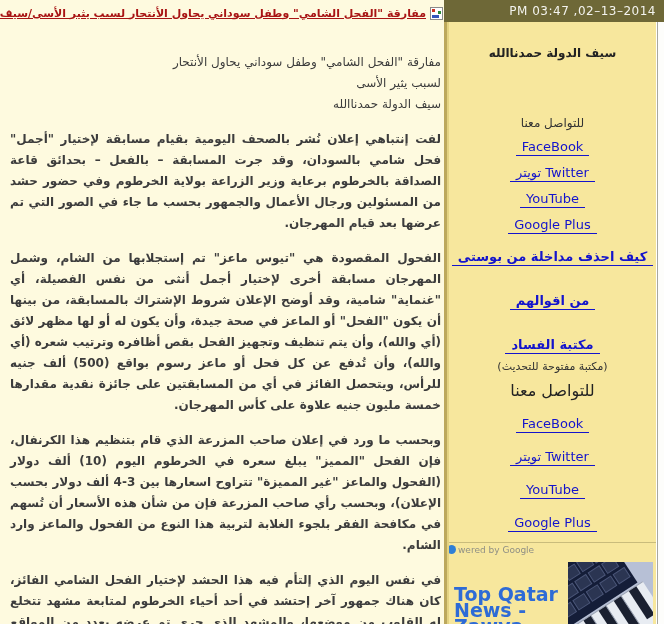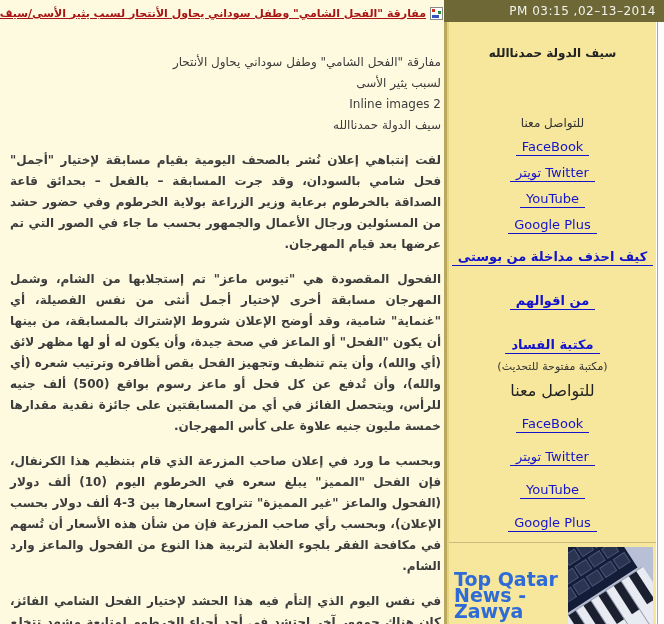--- a/index.html
+++ b/index.html
@@ -98,36 +98,35 @@
     <span class="img-icon">
       <i class="r"></i>
         <i class="g"></i>
         <i class="b"></i>
     </span>
   </div>
 
   <div class="article">
     <div class="intro-line">مفارقة "الفحل الشامي" وطفل سوداني يحاول الأنتحار</div>
     <div class="intro-line">لسبب يثير الأسى</div>
-    <div class="intro-line inline-ltr">Inline images 2</div>
     <div class="intro-line">سيف الدولة حمدناالله</div>
 
     <p>لفت إنتباهي إعلان نُشر بالصحف اليومية بقيام مسابقة لإختيار "أجمل" فحل شامي بالسودان، وقد جرت المسابقة – بالفعل – بحدائق قاعة الصداقة بالخرطوم برعاية وزير الزراعة بولاية الخرطوم وفي حضور حشد من المسئولين ورجال الأعمال والجمهور بحسب ما جاء في الصور التي تم عرضها بعد قيام المهرجان.</p>
     <p>الفحول المقصودة هي "تيوس ماعز" تم إستجلابها من الشام، وشمل المهرجان مسابقة أخرى لإختيار أجمل أنثى من نفس الفصيلة، أي "غنماية" شامية، وقد أوضح الإعلان شروط الإشتراك بالمسابقة، من بينها أن يكون "الفحل" أو الماعز في صحة جيدة، وأن يكون له أو لها مظهر لائق (أي والله)، وأن يتم تنظيف وتجهيز الفحل بقص أظافره وترتيب شعره (أي والله)، وأن تُدفع عن كل فحل أو ماعز رسوم بواقع (500) ألف جنيه للرأس، ويتحصل الفائز في أي من المسابقتين على جائزة نقدية مقدارها خمسة مليون جنيه علاوة على كأس المهرجان.</p>
     <p>وبحسب ما ورد في إعلان صاحب المزرعة الذي قام بتنظيم هذا الكرنفال، فإن الفحل "المميز" يبلغ سعره في الخرطوم اليوم (10) ألف دولار (الفحول والماعز "غير المميزة" تتراوح اسعارها بين 3-4 ألف دولار بحسب الإعلان)، وبحسب رأي صاحب المزرعة فإن من شأن هذه الأسعار أن تُسهم في مكافحة الفقر بلجوء الغلابة لتربية هذا النوع من الفحول والماعز وارد الشام.</p>
     <p>في نفس اليوم الذي إلتأم فيه هذا الحشد لإختيار الفحل الشامي الفائز، كان هناك جمهور آخر إحتشد في أحد أحياء الخرطوم لمتابعة مشهد تتخلع له القلوب من موضعها، والمشهد الذي جرى تم عرضه بعدد من المواقع الإلكترونية، يصور طفل صغير قام بتسلق عمود كهرباء ضغط عالي بقصد وضع نهاية لحياته وذلك بسبب عجزه عن مغالبة الأسى الذي يعيش فيه لعدم مقدرته على توفير الدواء لوالدته المريضة وهو يراها تكابد الآلام.</p>
 
   </div>
 </div>
 
 <div class="v-divider"></div>
 <div class="v-divider-light"></div>
 
 <div class="topbar">
-  <span>PM 03:15 ,02–13–2014</span>
+  <span>PM 03:47 ,02–13–2014</span>
 </div>
 
 <div class="sidebar">
 
   <div class="sb-author">سيف الدولة حمدناالله</div>
 
   <div class="sb-label-1">للتواصل معنا</div>
 
   <div class="row row-s1"><a class="sb-link">FaceBook</a></div>
   <div class="row row-s1"><a class="sb-link">Twitter تويتر</a></div>
@@ -141,20 +140,23 @@
   <div class="sb-note">(مكتبة مفتوحة للتحديث)</div>
 
   <div class="sb-label-2">للتواصل معنا</div>
 
   <div class="row row-s2"><a class="sb-link">FaceBook</a></div>
   <div class="row row-s2"><a class="sb-link">Twitter تويتر</a></div>
   <div class="row row-s2"><a class="sb-link">YouTube</a></div>
   <div class="row row-s2"><a class="sb-link">Google Plus</a></div>
 
   <div class="ad-section">
+    <div class="powered">
+      <span class="adchoices-dot"></span><span>wered by Google</span>
+    </div>
 
     <div class="ad1">
       <div class="ad1-title">Top Qatar News - Zawya</div>
       <div class="ad1-img">
         <svg width="85" height="96" viewBox="0 0 85 96" xmlns="http://www.w3.org/2000/svg">
           <rect width="85" height="96" fill="#b7c0d6"></rect>
           <g transform="rotate(-33 42 48)">
             <rect x="-30" y="-18" width="110" height="58" fill="#141d38"></rect>
             <g fill="#2b3552" stroke="#4a5577" stroke-width="1">
               <rect x="-24" y="-10" width="13" height="11"></rect>

